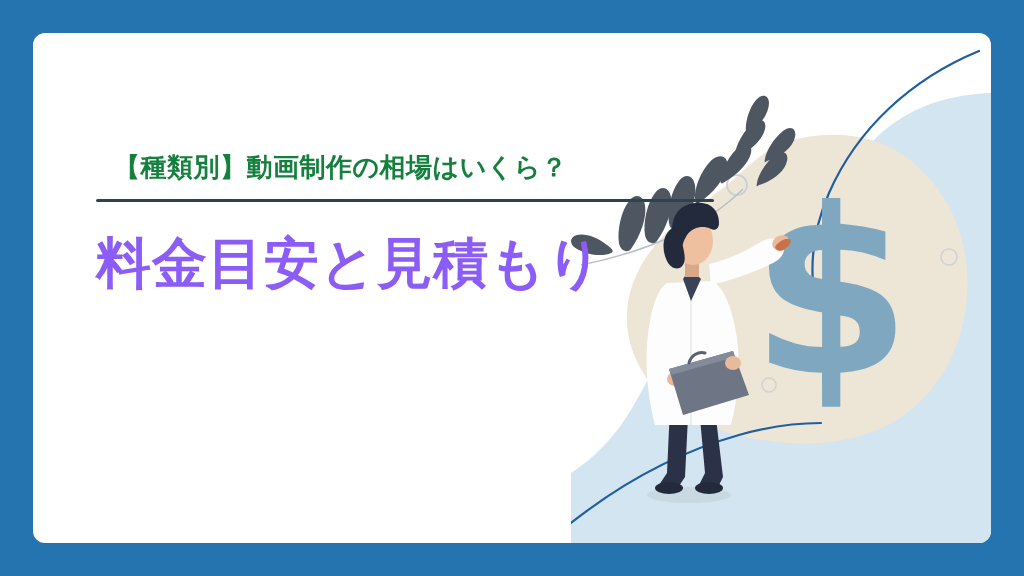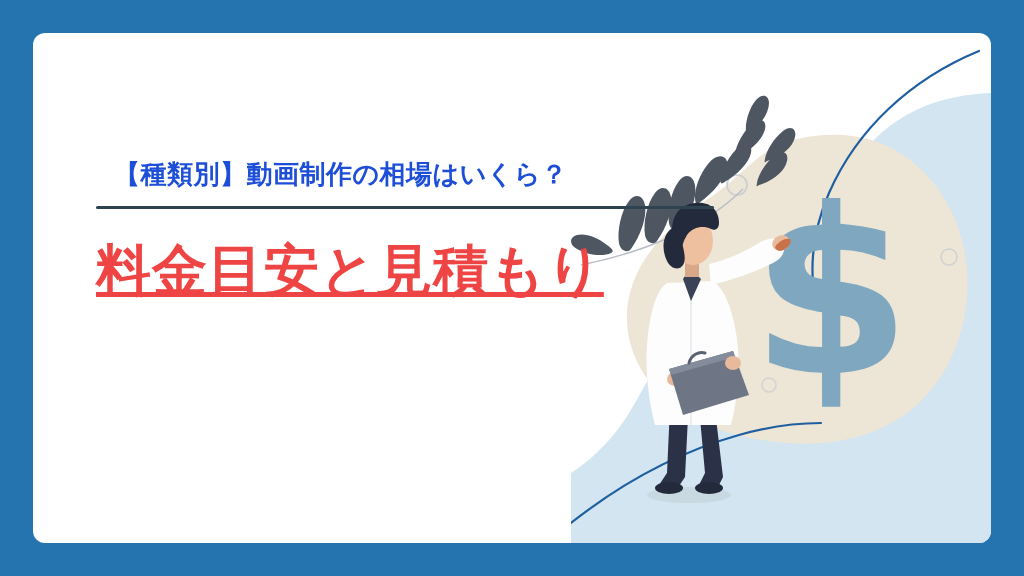--- a/index.html
+++ b/index.html
@@ -53,43 +53,42 @@
   #text-block {
     position: absolute;
     left: 63px;
     top: 110px;
     width: 640px;
   }
 
   #subtitle {
     font-size: 26px;
     font-weight: 700;
-    color: #1d4ed8;
+    color: #15803d;
     letter-spacing: 0.5px;
     line-height: 1.3;
-    margin: 15px 0 0 18px;
+    margin: 8px 0 0 18px;
     white-space: nowrap;
   }
 
   #divider {
     margin: 14px 0 0 0;
     width: 618px;
     height: 3px;
     background: #2D4450;
     border-radius: 2px;
   }
 
   #main-title {
     margin: 28px 0 0 0;
     font-size: 55px;
     font-weight: 700;
-    color: #ef4444;
+    color: #8b5cf6;
     line-height: 1.22;
     letter-spacing: 1px;
-    text-decoration: underline;
   }
   #main-title .title-line {
     display: block;
     white-space: nowrap;
   }
 </style>
 </head>
 <body>
 
 <div id="slide">

